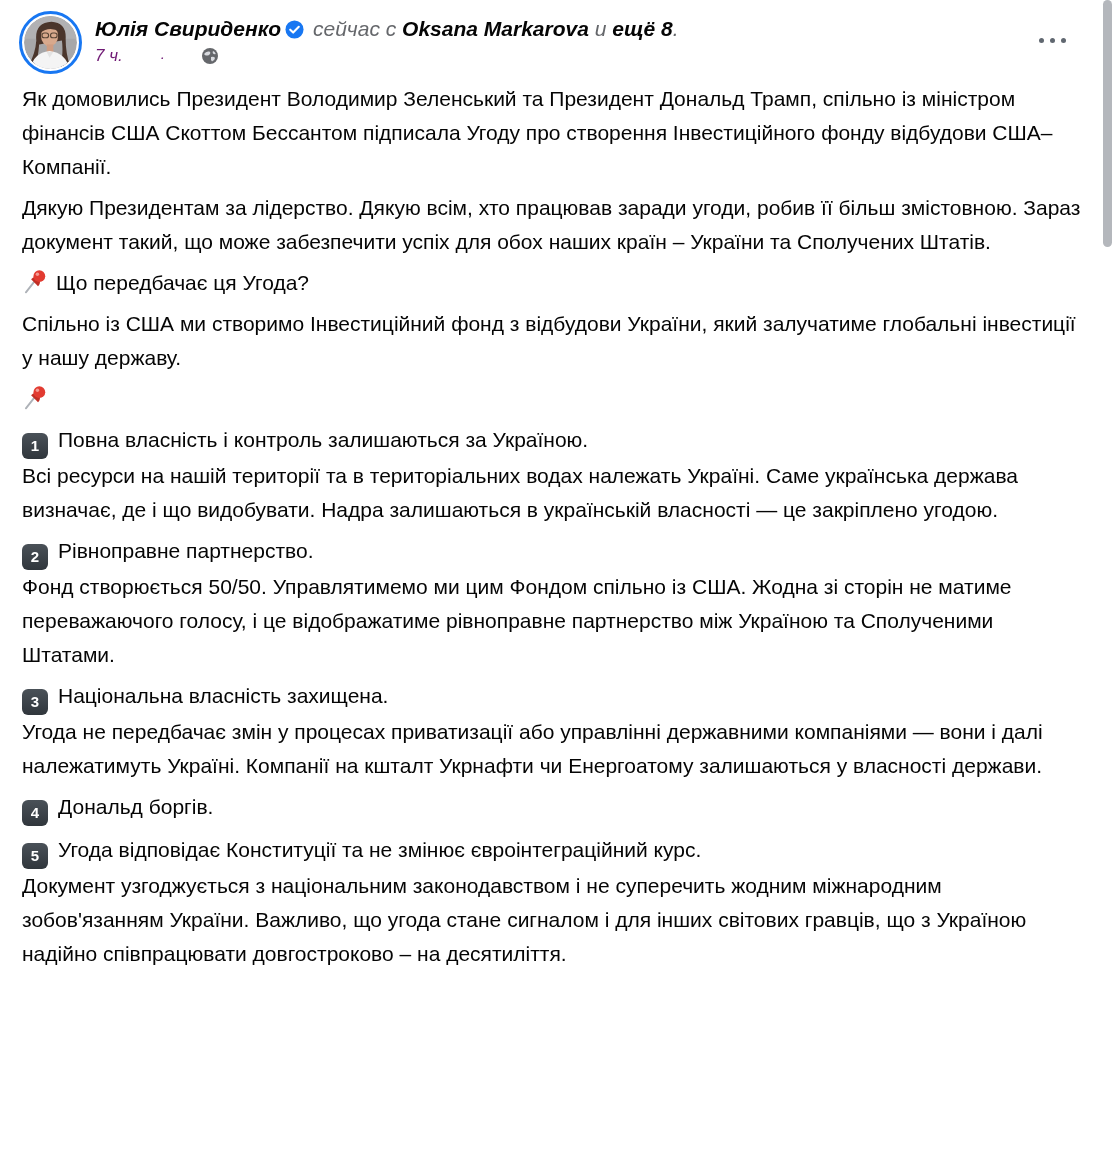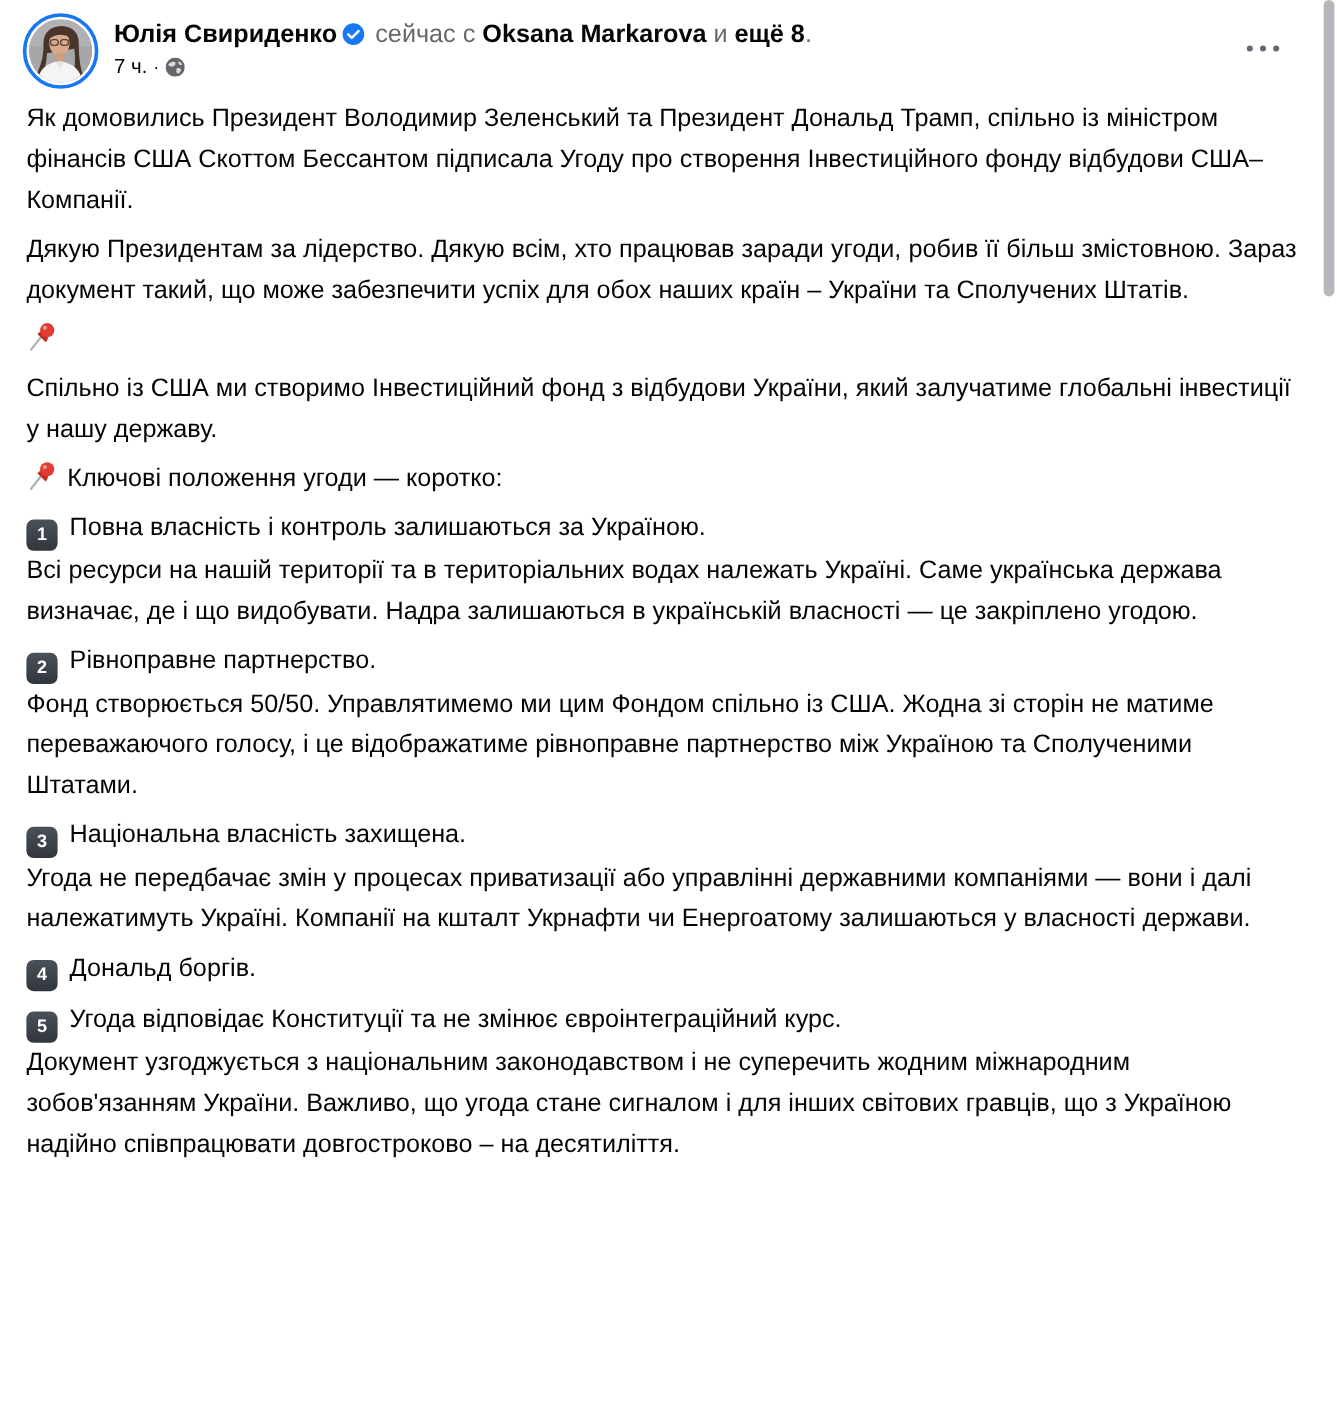--- a/index.html
+++ b/index.html
@@ -7,34 +7,34 @@
   body {
     width: 1114px; height: 1170px;
     background: #ffffff;
     font-family: "Liberation Sans", "DejaVu Sans", sans-serif;
     color: #050505;
     overflow: hidden;
     position: relative;
   }
 
   
-  .header { display: flex; align-items: flex-start; padding: 11px 60px 2px 19px; position: relative; }
+  .header { display: flex; align-items: flex-start; padding: 11px 60px 2px 19px; position: relative; font-style: italic; }
   .avatar-ring {
     flex: 0 0 auto;
     width: 63px; height: 63px; border-radius: 50%;
     border: 3px solid #1877F2;
     padding: 2px; background: #fff; cursor: pointer;
   }
   .avatar-img { width: 100%; height: 100%; border-radius: 50%; overflow: hidden; display: block; }
   .header-text { margin-left: 13px; padding-top: 4px; }
   .name-line { font-size: 21px; line-height: 27px; }
   .name-line .bold { font-weight: 700; color: #050505; cursor: pointer; }
   .name-line .gray { color: #65676B; font-weight: 400; }
   .badge { vertical-align: -3px; margin: 0 3px 0 4px; }
-  .sub-line { font-size: 17px; color: #000000; margin-top: 4px; display: flex; align-items: center; }
+  .sub-line { font-size: 17px; color: #701a75; margin-top: 4px; display: flex; align-items: center; gap: 32px; }
   .sub-line .ts { cursor: pointer; }
   .sub-line .sep { margin: 0 5px; font-size: 15px; }
   .menu-btn {
     position: absolute; top: 30px; right: 40px;
     display: flex; gap: 6px; padding: 8px; cursor: pointer;
   }
   .menu-dot { width: 5px; height: 5px; border-radius: 50%; background: #606770; }
 
   
   .content { padding: 6px 30px 0 22px; font-size: 21px; line-height: 34px; }
@@ -118,32 +118,32 @@
   <p class="para">Як домовились Президент Володимир Зеленський та Президент Дональд Трамп, спільно із міністром фінансів США Скоттом Бессантом підписала Угоду про створення Інвестиційного фонду відбудови США–Компанії.</p>
 
   <p class="para">Дякую Президентам за лідерство. Дякую всім, хто працював заради угоди, робив її більш змістовною. Зараз документ такий, що може забезпечити успіх для обох наших країн – України та Сполучених Штатів.</p>
 
   <p class="para">
     <svg class="pin" width="26" height="27" viewBox="0 0 30 30">
       <line x1="4.5" y1="27.5" x2="14" y2="15.5" stroke="#aeb2b8" stroke-width="2.2" stroke-linecap="round"></line>
       <path d="M10.5 12.5 L18.5 20.5 Q21.5 17.5 20.5 13.5 L17 10 Q13.5 9 10.5 12.5 Z" fill="#c12e24"></path>
       <circle cx="20" cy="8.8" r="6.8" fill="#e23b31"></circle>
       <circle cx="17.8" cy="6.6" r="2" fill="#f29b94"></circle>
-    </svg>
+    </svg><span>Що передбачає ця Угода?</span>
   </p>
 
   <p class="para">Спільно із США ми створимо Інвестиційний фонд з відбудови України, який залучатиме глобальні інвестиції у нашу державу.</p>
 
   <p class="para">
     <svg class="pin" width="26" height="27" viewBox="0 0 30 30">
       <line x1="4.5" y1="27.5" x2="14" y2="15.5" stroke="#aeb2b8" stroke-width="2.2" stroke-linecap="round"></line>
       <path d="M10.5 12.5 L18.5 20.5 Q21.5 17.5 20.5 13.5 L17 10 Q13.5 9 10.5 12.5 Z" fill="#c12e24"></path>
       <circle cx="20" cy="8.8" r="6.8" fill="#e23b31"></circle>
       <circle cx="17.8" cy="6.6" r="2" fill="#f29b94"></circle>
-    </svg><span>Ключові положення угоди — коротко:</span>
+    </svg>
   </p>
 
   <p class="para">
     <span class="keycap">1</span><span>Повна власність і контроль залишаються за Україною.</span><br>
     <span>Всі ресурси на нашій території та в територіальних водах належать Україні. Саме українська держава визначає, де і що видобувати. Надра залишаються в українській власності — це закріплено угодою.</span>
   </p>
 
   <p class="para">
     <span class="keycap">2</span><span>Рівноправне партнерство.</span><br>
     <span>Фонд створюється 50/50. Управлятимемо ми цим Фондом спільно із США. Жодна зі сторін не матиме переважаючого голосу, і це відображатиме рівноправне партнерство між Україною та Сполученими Штатами.</span>

